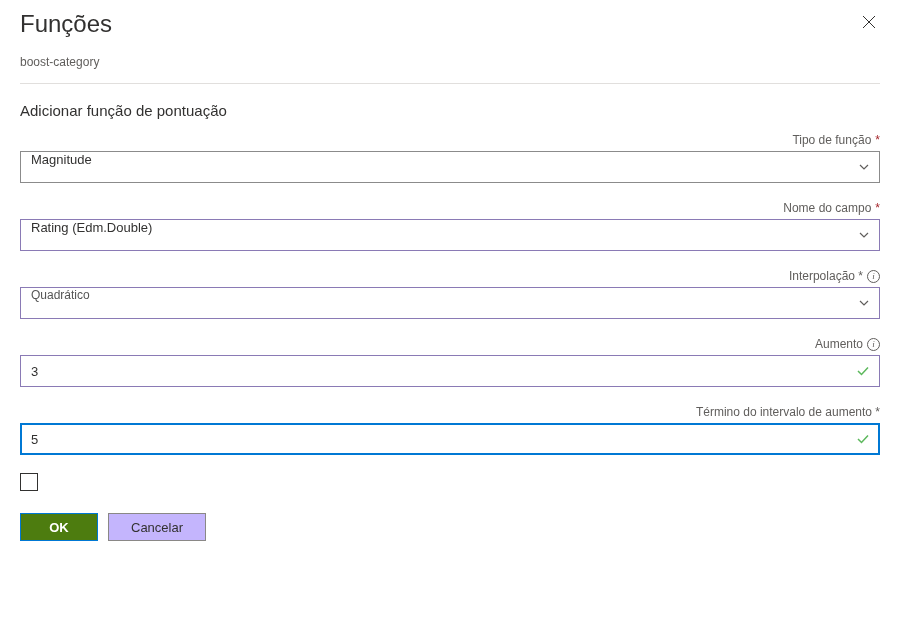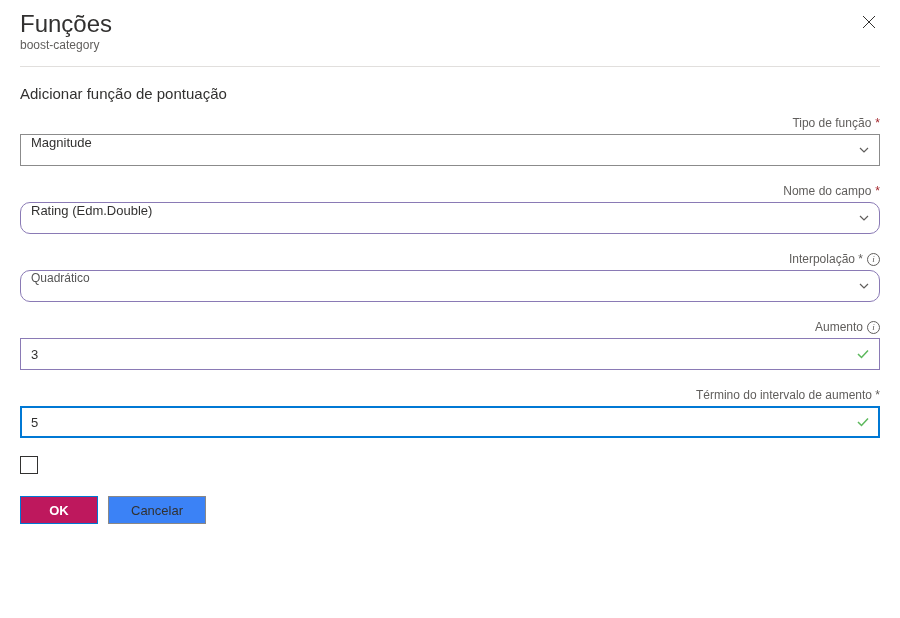--- a/index.html
+++ b/index.html
@@ -28,21 +28,21 @@
       flex: 1;
     }
     .title {
       font-size: 24px;
       font-weight: 400;
       color: #323130;
     }
     .subtitle {
       font-size: 12px;
       color: #605e5c;
-      margin-top: 0px;
+      margin-top: 17px;
     }
     .close-btn {
       font-size: 18px;
       color: #323130;
       cursor: pointer;
       padding: 4px;
       line-height: 1;
     }
     .divider {
       border: none;
@@ -94,21 +94,20 @@
       border: 1px solid #8b8b8b;
       padding: 0 30px 0 10px;
       font-size: 13px;
       font-family: inherit;
       background: #fff;
       color: #323130;
       outline: none;
     }
     .select-box.purple-border {
       border-color: #8a7ab5;
-      border-radius: 10px;
     }
     .text-input.purple-border {
       border-color: #8a7ab5;
     }
     .text-input.focused {
       border: 1px solid #0078d4;
       box-shadow: inset 0 0 0 1px #0078d4;
     }
     .chevron {
       position: absolute;
@@ -149,26 +148,26 @@
       display: flex;
       gap: 10px;
       margin-top: 22px;
     }
     .btn {
       height: 28px;
       padding: 0 22px;
       font-size: 13px;
       font-family: inherit;
       border: 1px solid #8a8886;
-      background: #3b82f6;
+      background: #c4b5fd;
       color: #323130;
       cursor: pointer;
     }
     .btn-primary {
-      background: #be185d;
+      background: #4d7c0f;
       border-color: #0078d4;
       color: #fff;
       font-weight: 600;
       min-width: 78px;
     }
     .select-quadratico {
       color: #555;
       font-size: 12px;
     }
   </style>

